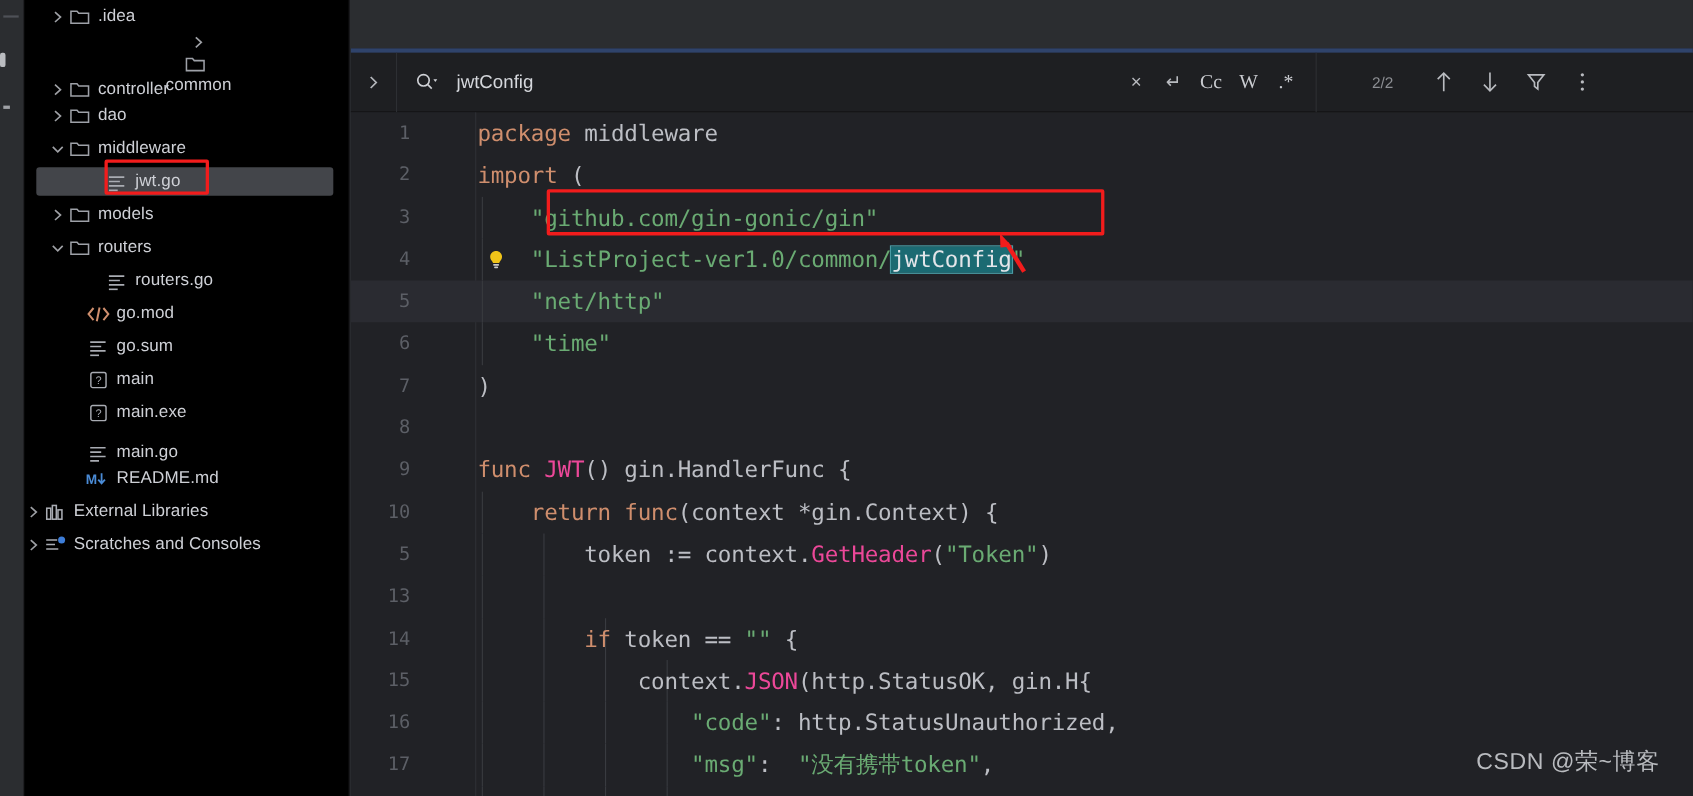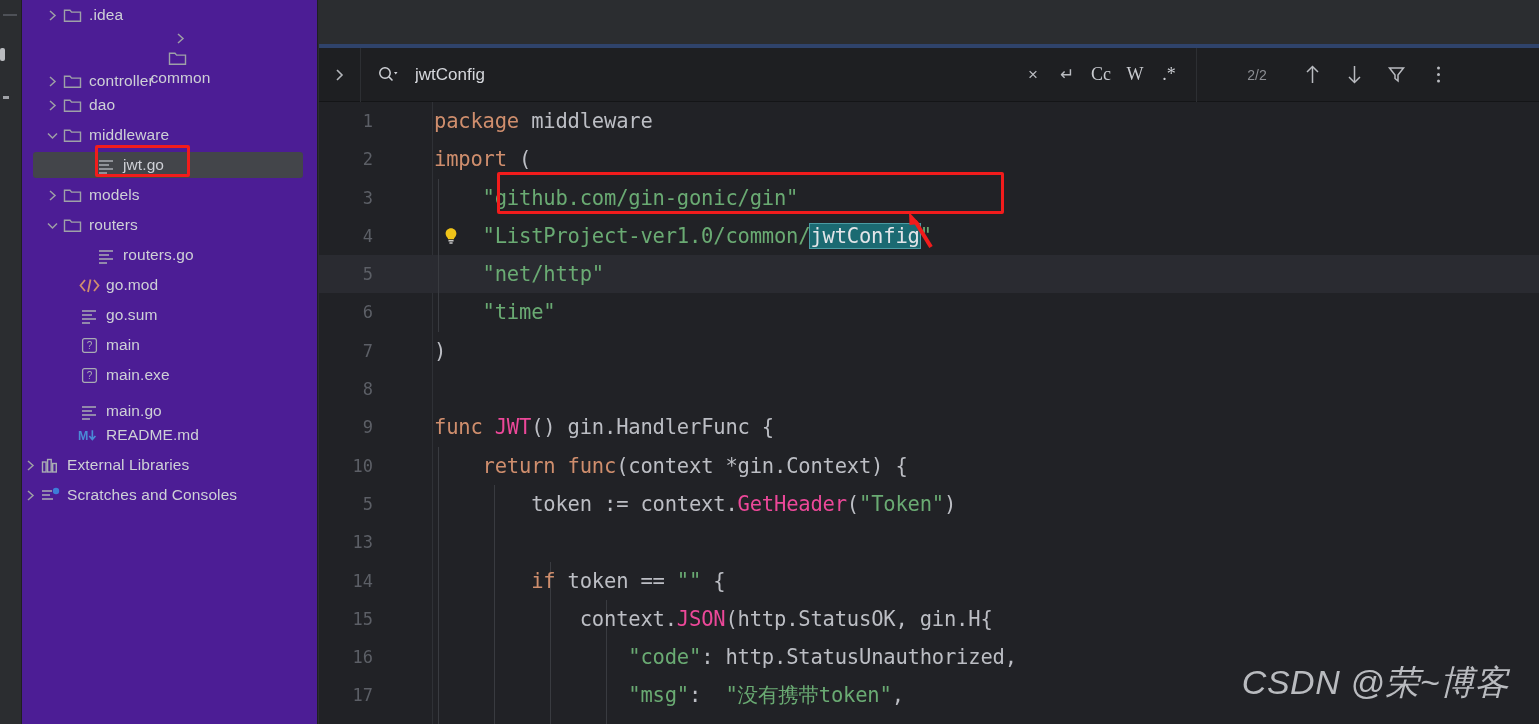--- a/index.html
+++ b/index.html
@@ -17,21 +17,21 @@
     background: #2b2d30; border-right: 1px solid #1e1f22;
   }
   .toolstrip .mark { position: absolute; left: 3px; width: 11px; background: #4e5157; }
   .toolstrip .m1 { top: 14px; height: 2px; width: 14px; }
   .toolstrip .m2 { top: 48px; height: 13px; border-radius: 2px; background: #babcc0; width: 5px; left: 0; }
   .toolstrip .m3 { top: 96px; height: 3px; width: 6px; background: #9fa1a6; }
 
   
   .sidebar {
     position: absolute; left: 22px; top: 0; width: 296px; height: 724px;
-    background: #4c1d95; border-right: 1px solid #1e1f22;
+    background: #000000; border-right: 1px solid #1e1f22;
     overflow: hidden;
   }
   .tree-row {
     position: relative; display: flex; align-items: center;
     height: 30px; font-size: 15.5px; color: #ced0d6;
     white-space: nowrap; cursor: default;
   }
   .tree-row.selected::before {
     content: ""; position: absolute; left: 11px; right: 14px; top: 2px; bottom: 2px;
     background: #43454a; border-radius: 3px;
@@ -129,22 +129,22 @@
   
   .redbox {
     position: absolute; border: 3px solid #f21c1c; border-radius: 2px;
     pointer-events: none;
   }
   .redarrow { position: absolute; pointer-events: none; }
 
   
   .watermark {
     position: absolute; right: 30px; bottom: 18px;
-    font-size: 34px; color: #b9bbbf; letter-spacing: .5px;
-    font-family: "Liberation Sans", sans-serif; white-space: nowrap; font-style: italic;
+    font-size: 21px; color: #b9bbbf; letter-spacing: .5px;
+    font-family: "Liberation Sans", sans-serif; white-space: nowrap;
   }
 </style>
 </head>
 <body>
 
 <div id="app">
 
   <div class="toolstrip">
     <div class="mark m1"></div>
     <div class="mark m2"></div>

